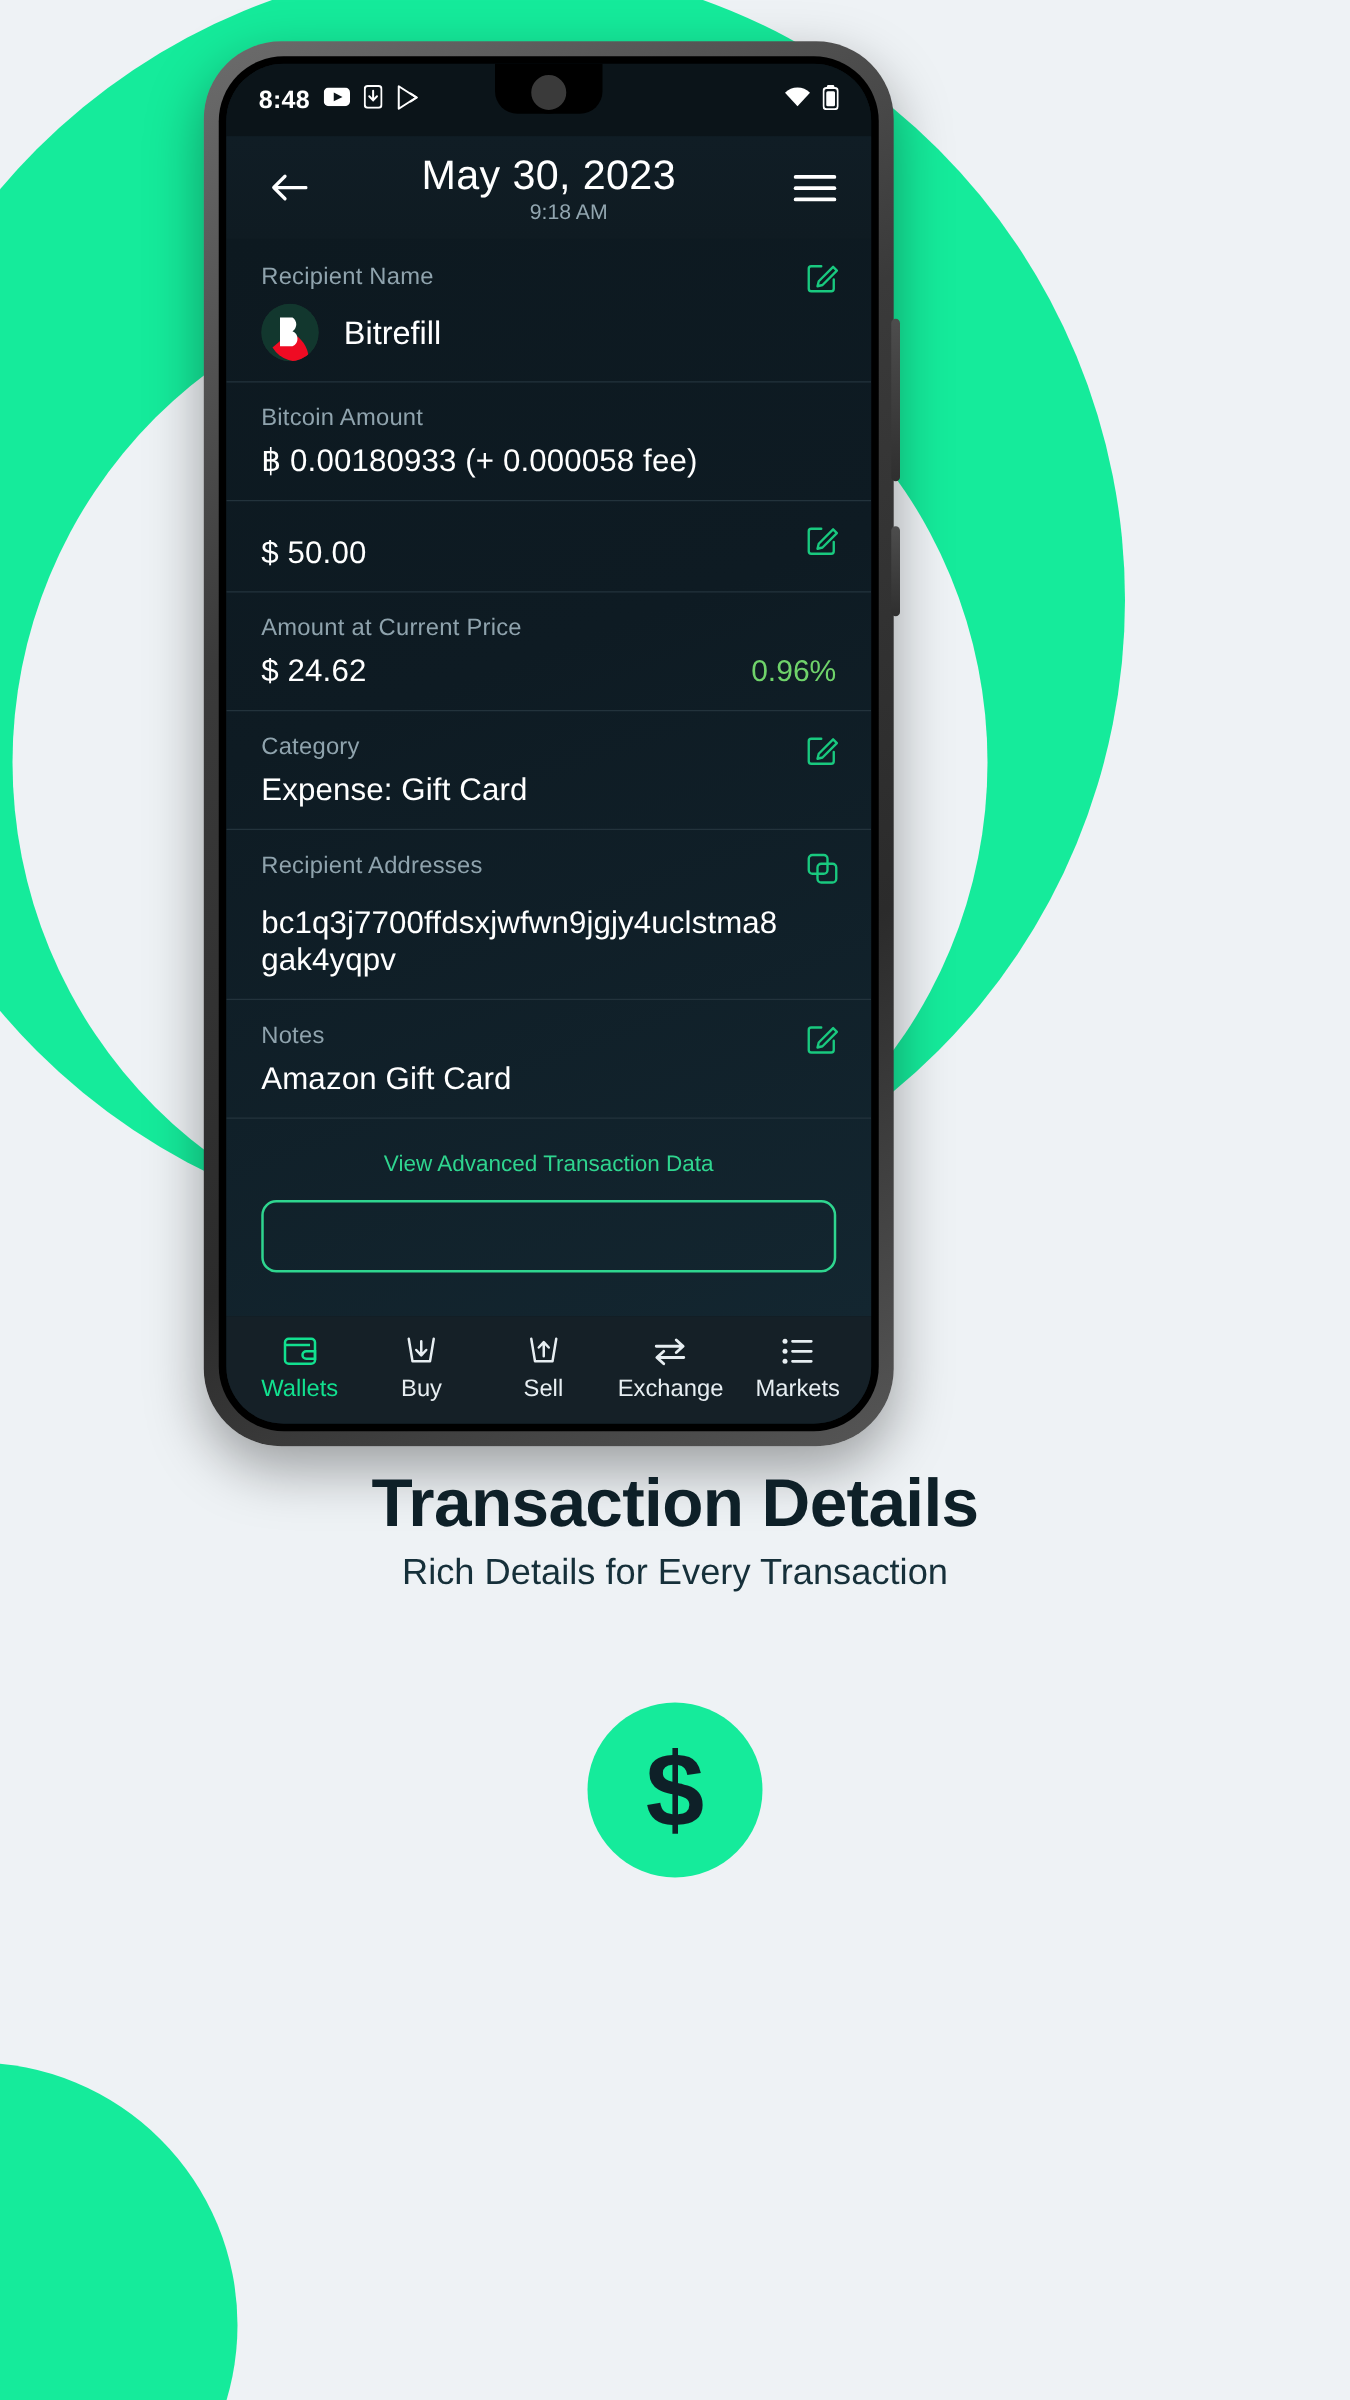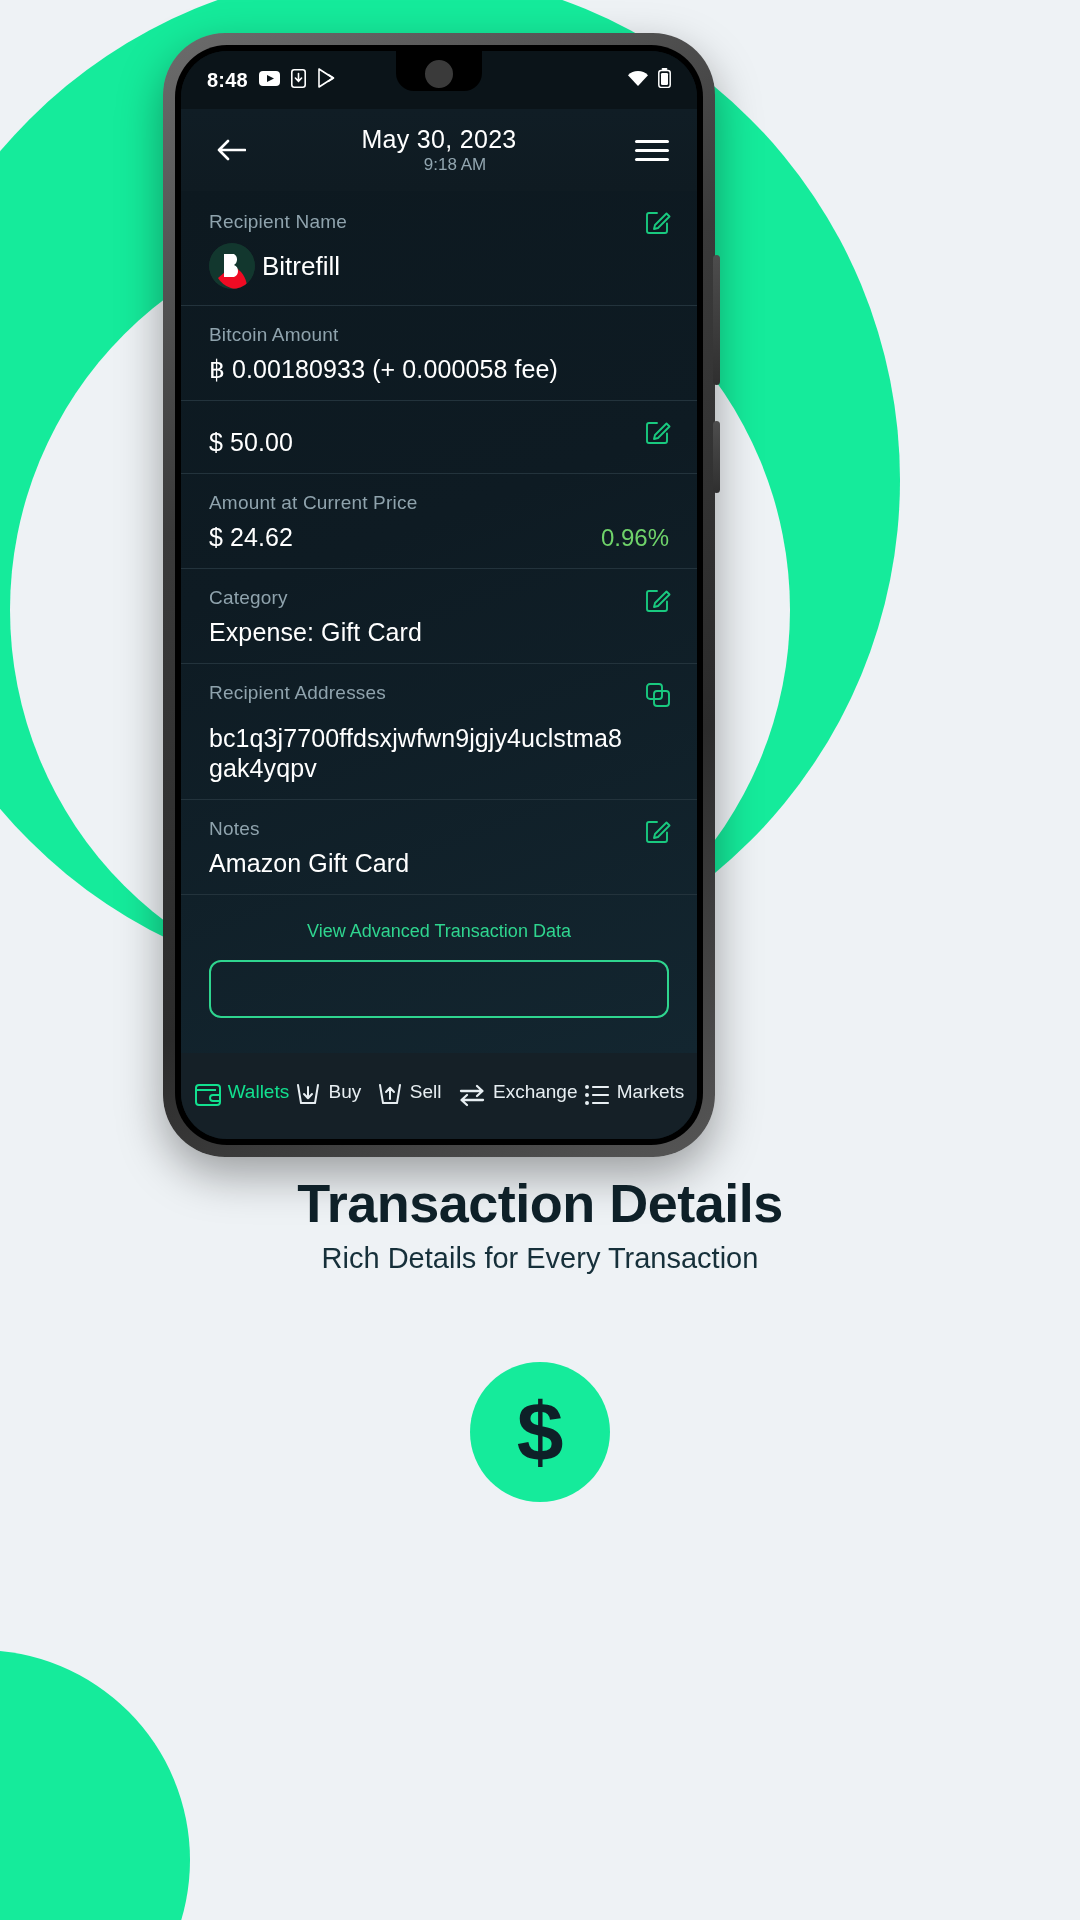--- a/index.html
+++ b/index.html
@@ -99,21 +99,21 @@
 
   
   .app-header {
     flex:0 0 82px;
     display:flex; align-items:center;
     padding:0 28px;
     position:relative;
     background:linear-gradient(180deg,#101d25,#0f1b22);
   }
   .hdr-center { position:absolute; left:0; right:0; text-align:center; pointer-events:none; }
-  .hdr-date { color:#fff; font-size:25px; font-weight:400; letter-spacing:.3px; }
+  .hdr-date { color:#fff; font-size:33px; font-weight:400; letter-spacing:.3px; }
   .hdr-time { color:#92a6b0; font-size:17px; margin-top:1px;padding-left:32px; }
   .icon-btn { width:44px;height:44px;display:flex;align-items:center;justify-content:center;cursor:pointer; }
   .hamburger { margin-left:auto; display:flex;flex-direction:column;gap:6px;align-items:flex-end; }
   .hamburger span { display:block;width:34px;height:3px;background:#fff;border-radius:2px; }
 
   
   .content {
     flex:1 1 auto;
     overflow:hidden;
     background:linear-gradient(160deg,#0d1920 0%,#0e1b23 40%,#132630 100%);
@@ -129,21 +129,21 @@
   .row-value { color:#ffffff; font-size:25px; margin-top:8px; font-weight:400; letter-spacing:.1px; line-height:1.2; }
   .row-action {
     position:absolute; right:26px; top:18px;
     width:26px; height:26px; cursor:pointer;
   }
   .row-pct {
     position:absolute; right:28px; bottom:16px;
     color:#6fd36a; font-size:24px;
   }
   .recip {
-    display:flex; align-items:center; gap:7px; margin-top:10px;
+    display:flex; align-items:center; gap:20px; margin-top:10px;
   }
   .recip-logo {
     width:46px;height:46px;border-radius:50%;
     background:#16332c; position:relative; overflow:hidden;
     flex:0 0 46px;
   }
   .recip-name { color:#fff;font-size:26px; }
   .advanced-link {
     text-align:center; color:#2fd58f; font-size:18px;
     padding:26px 0 14px 0;
@@ -157,21 +157,21 @@
   }
 
   
   .bottomnav {
     flex:0 0 86px;
     background:#152027;
     display:flex; align-items:center; justify-content:space-around;
     padding:6px 10px 8px 10px;
   }
   .nav-item {
-    display:flex;flex-direction:row;gap:6px;
+    display:flex;flex-direction:column;align-items:center;gap:6px;
     color:#e7eef2; cursor:pointer; min-width:76px;
   }
   .nav-item.active { color:#12e08f; }
   .nav-label { font-size:19px; }
   .nav-ico { height:28px; display:flex;align-items:center;justify-content:center; }
 
   
   .caption { position:absolute; left:0; right:0; top:1172px; text-align:center; }
   .cap-title {
     color:#0e2028; font-size:54px; font-weight:700; letter-spacing:-.5px;

